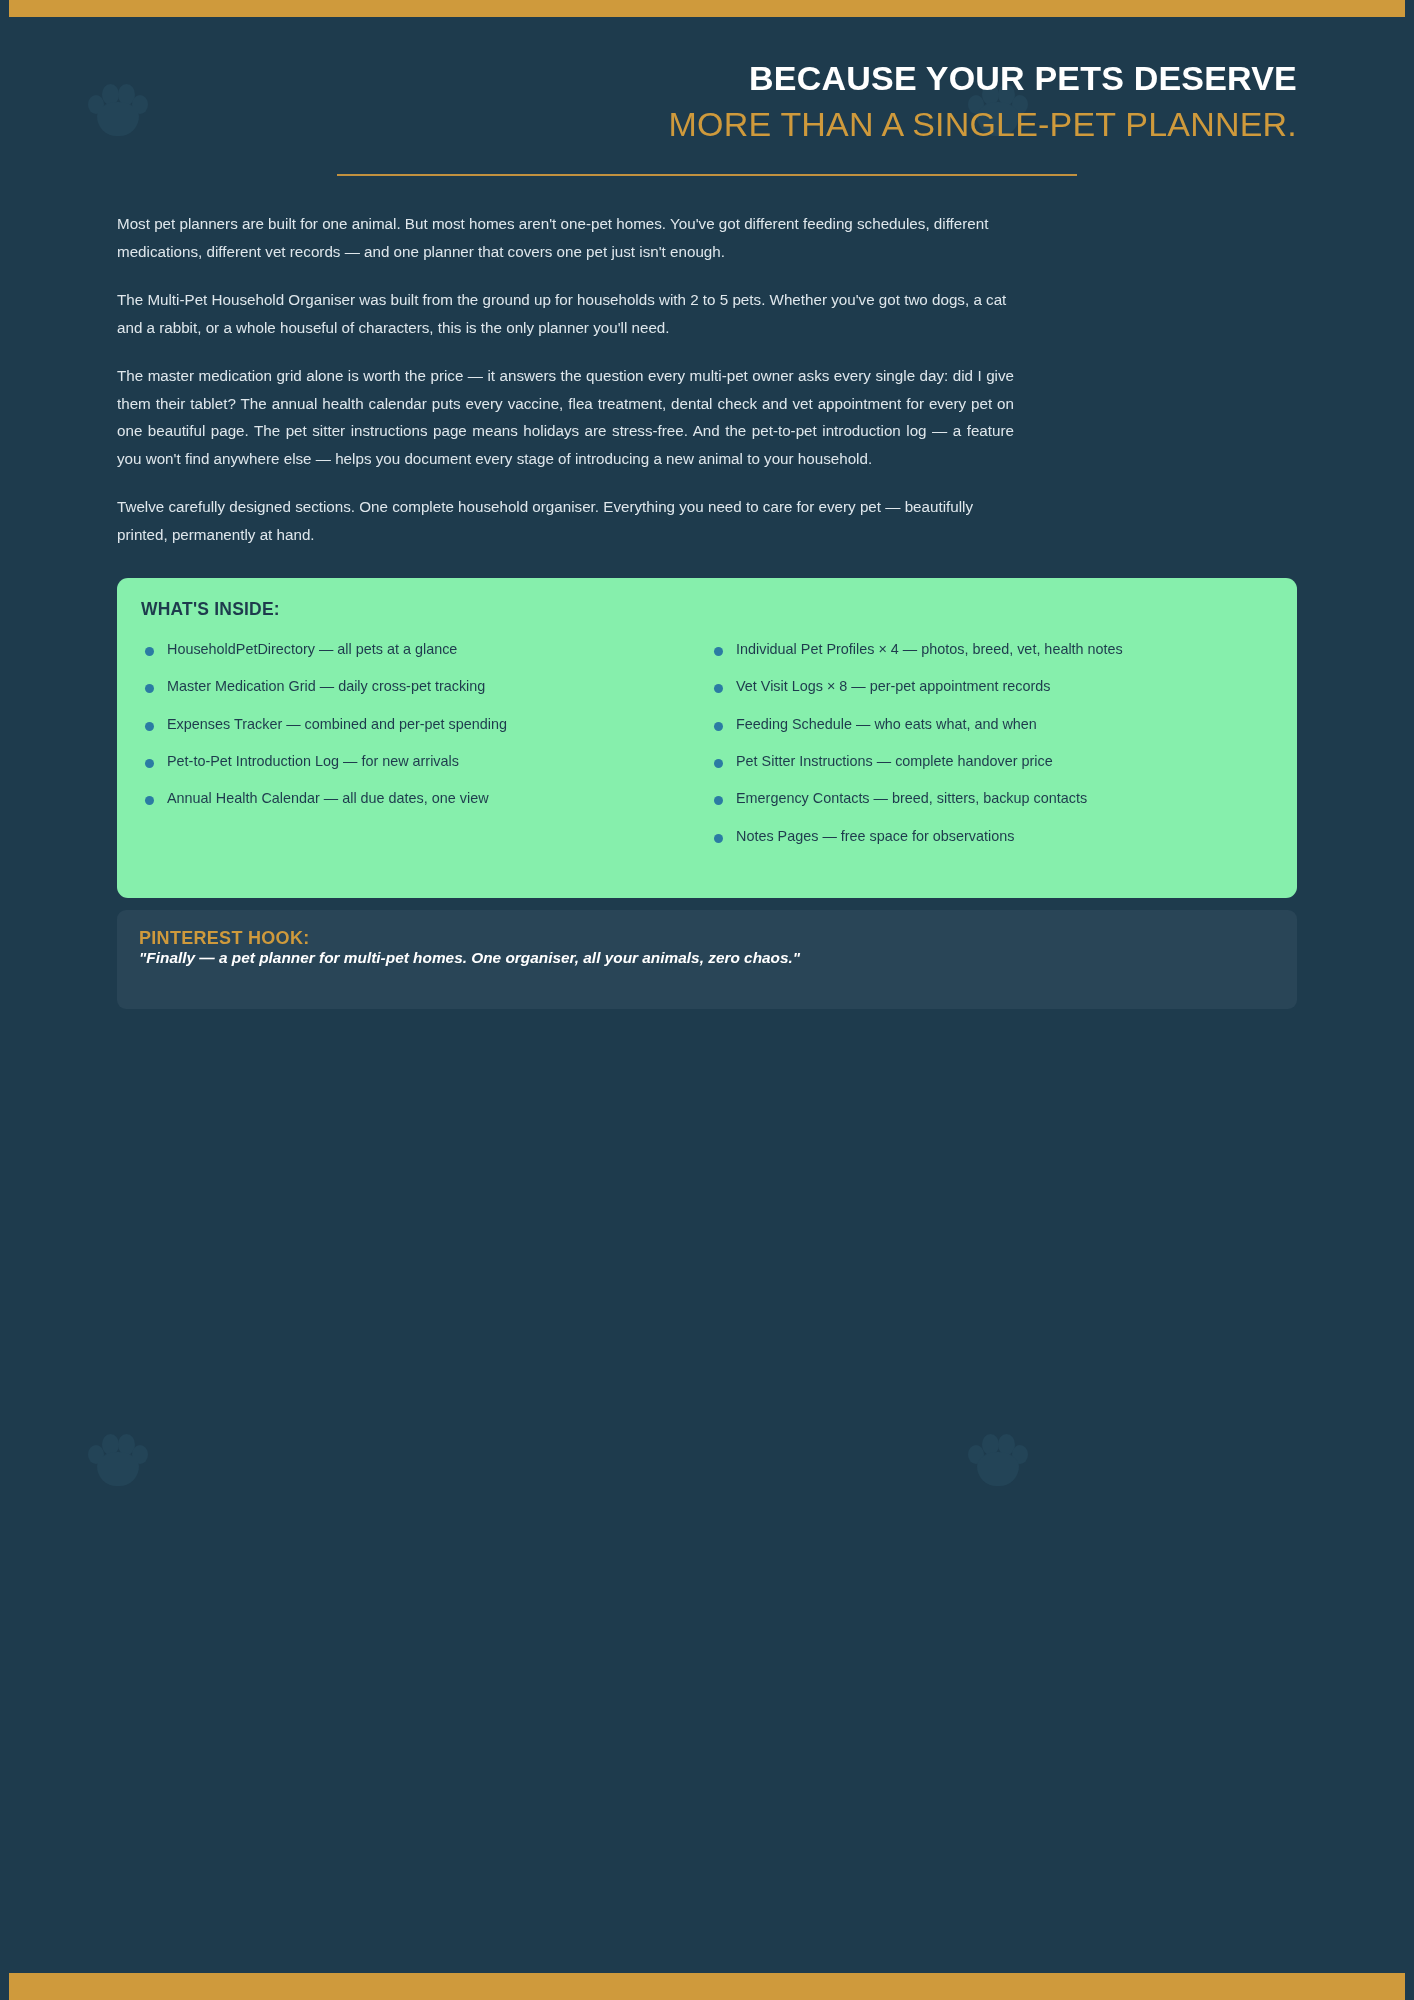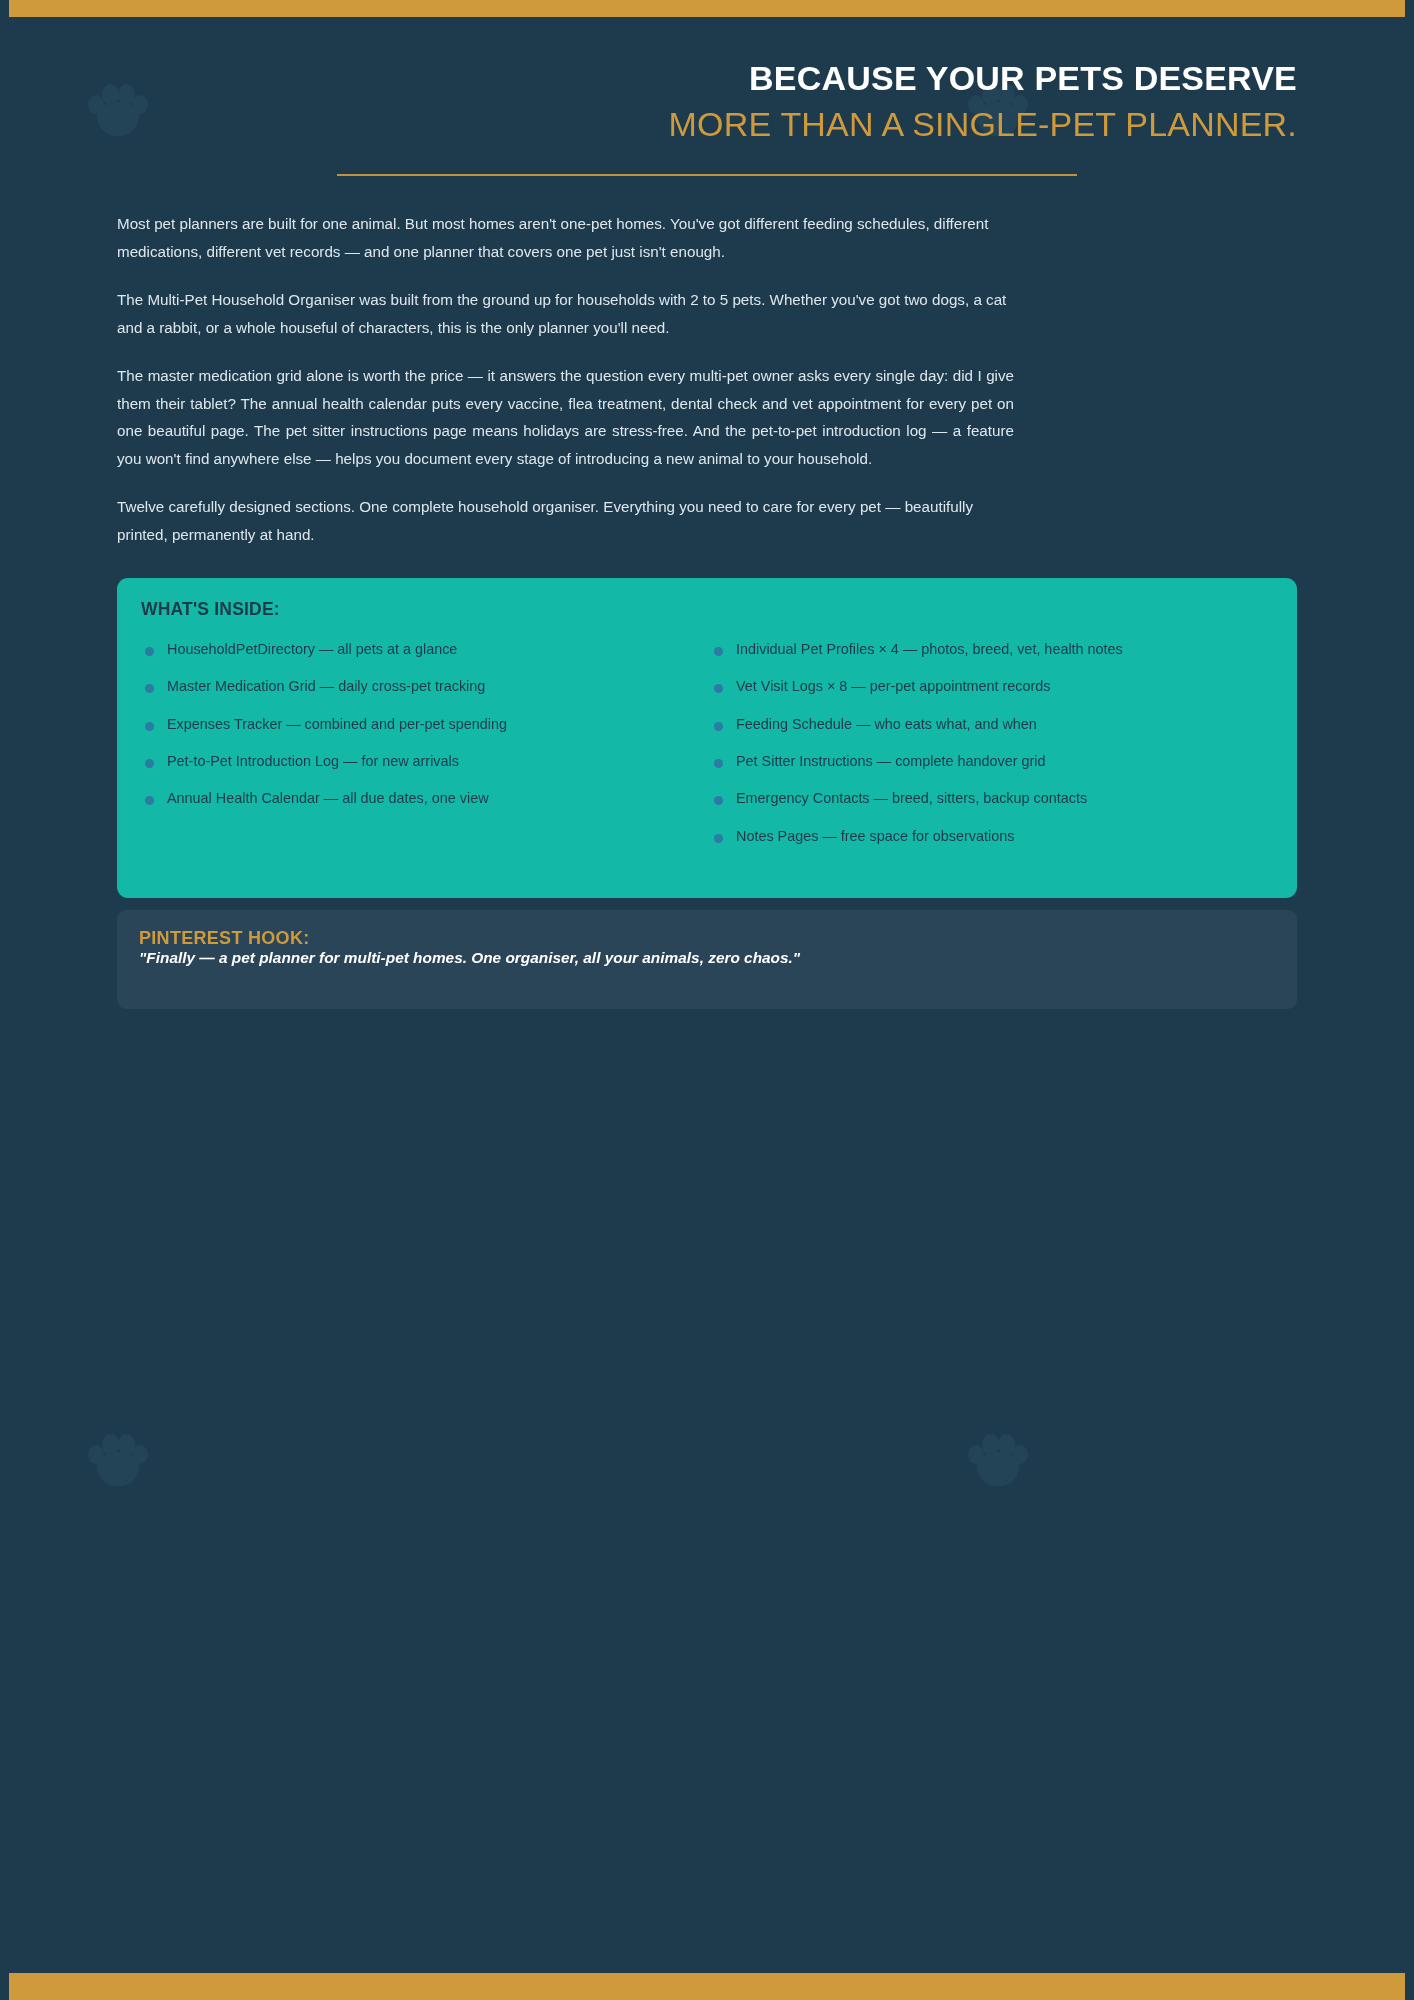--- a/index.html
+++ b/index.html
@@ -113,21 +113,21 @@
     max-width: 895px;
   }
   .body-copy p.justify {
     text-align: justify;
     max-width: 897px;
   }
 
   
   .inside-card {
     margin-top: 30px;
-    background: #14b8a6;
+    background: #86efac;
     border-radius: 11px;
     padding: 21px 24px 24px 24px;
     height: 320px;
     overflow: hidden;
   }
   .inside-card h3 {
     color: #1e3b4d;
     font-size: 17.5px;
     font-weight: bold;
     letter-spacing: 0.2px;
@@ -242,21 +242,21 @@
             <li><span class="dot"></span><span>Expenses Tracker — combined and per-pet spending</span></li>
             <li><span class="dot"></span><span>Pet-to-Pet Introduction Log — for new arrivals</span></li>
             <li><span class="dot"></span><span>Annual Health Calendar — all due dates, one view</span></li>
           </ul>
       </div>
       <div class="inside-col">
         <ul>
             <li><span class="dot"></span><span>Individual Pet Profiles × 4 — photos, breed, vet, health notes</span></li>
             <li><span class="dot"></span><span>Vet Visit Logs × 8 — per-pet appointment records</span></li>
             <li><span class="dot"></span><span>Feeding Schedule — who eats what, and when</span></li>
-            <li><span class="dot"></span><span>Pet Sitter Instructions — complete handover grid</span></li>
+            <li><span class="dot"></span><span>Pet Sitter Instructions — complete handover price</span></li>
             <li><span class="dot"></span><span>Emergency Contacts — breed, sitters, backup contacts</span></li>
             <li><span class="dot"></span><span>Notes Pages — free space for observations</span></li>
           </ul>
       </div>
     </div>
   </div>
 
   <div class="hook">
     <div class="hook-label">PINTEREST HOOK:</div>
     <div class="hook-quote">"Finally — a pet planner for multi-pet homes. One organiser, all your animals, zero chaos."</div>

